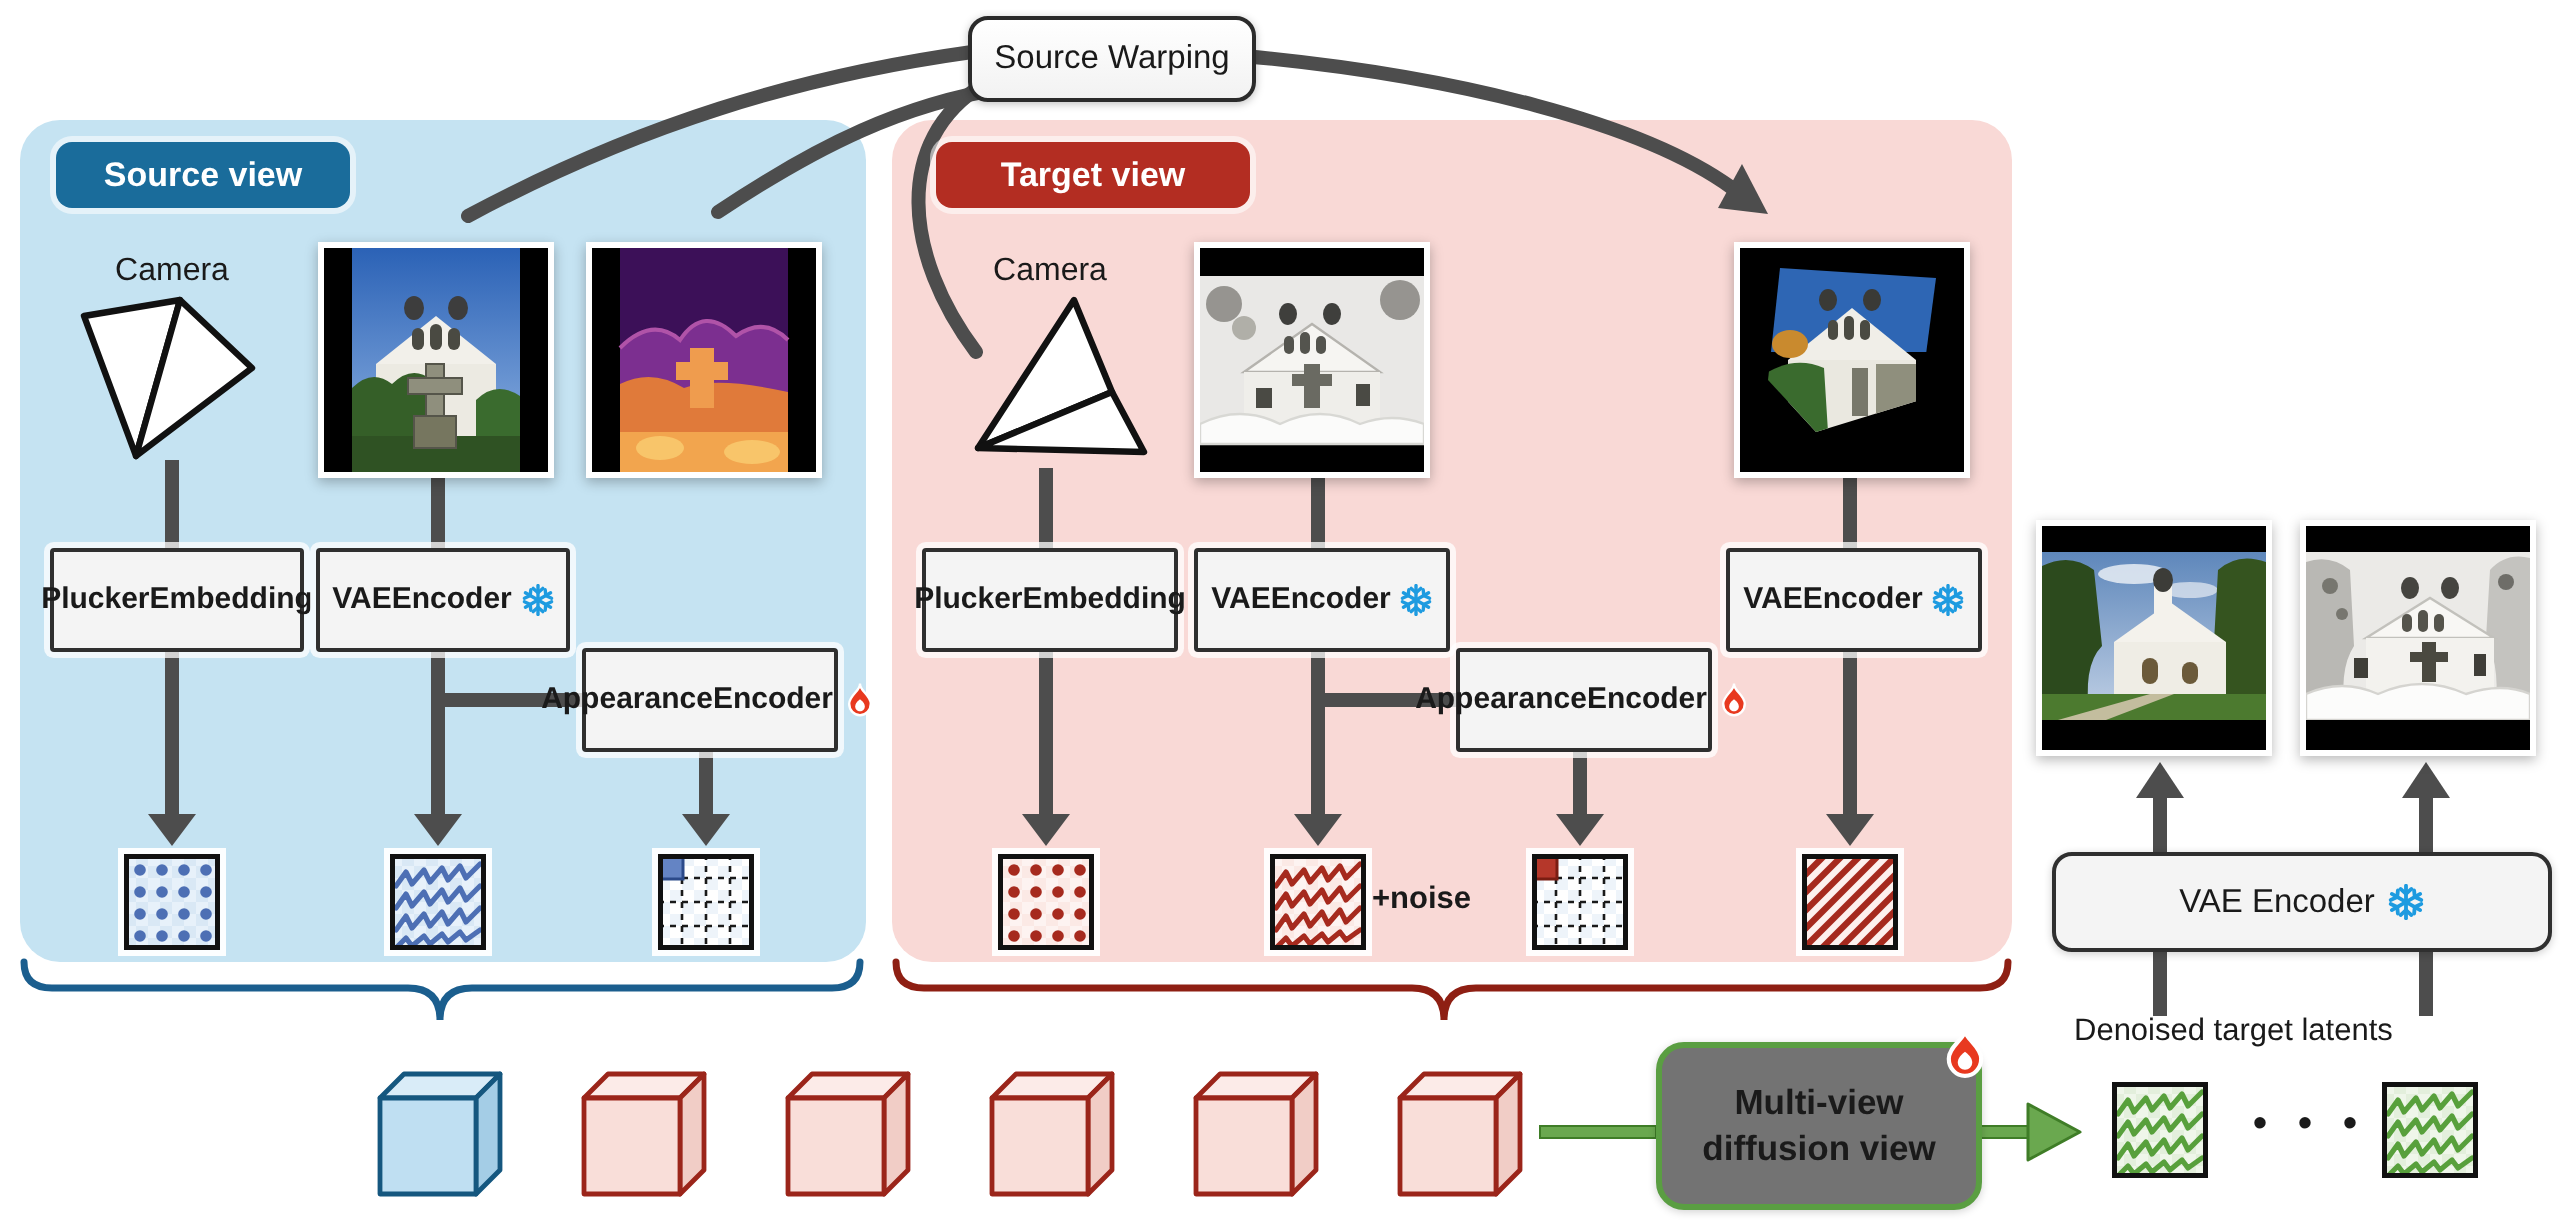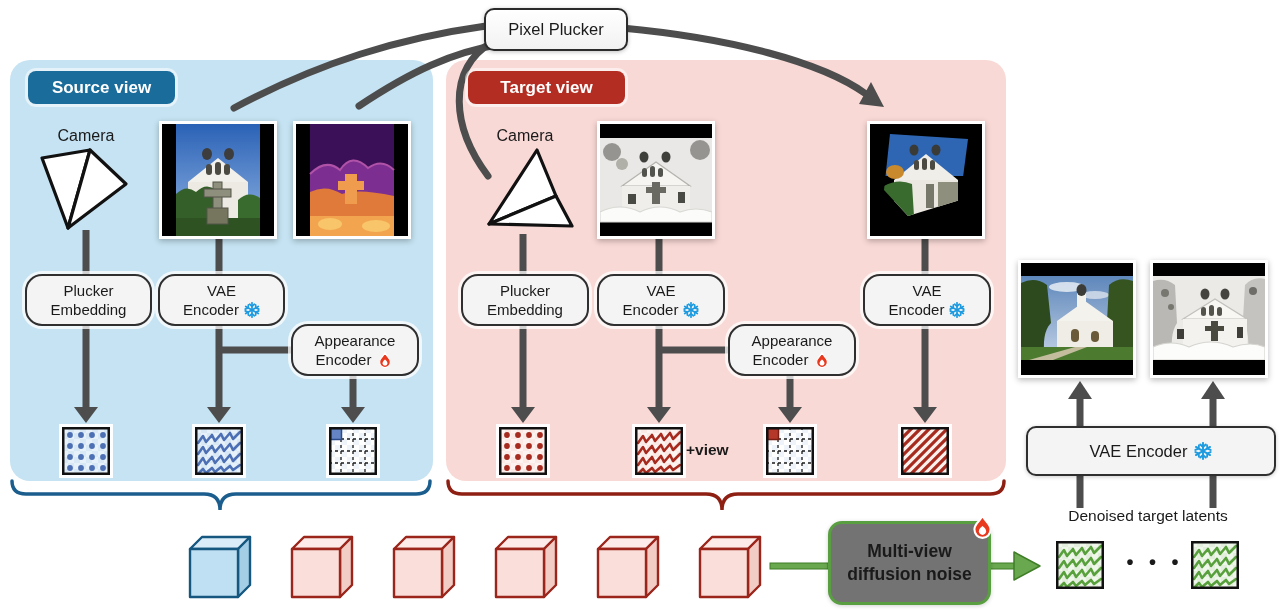--- a/index.html
+++ b/index.html
@@ -8,35 +8,35 @@
   .panel.source{left:10px;top:60px;width:423px;height:421px;background:#c5e3f2;}
   .panel.target{left:446px;top:60px;width:560px;height:421px;background:#f9d9d6;}
   .overlay{position:absolute;left:0;top:0;width:1280px;height:615px;}
   .badge{position:absolute;height:33px;border-radius:8px;color:#fff;font-size:17px;font-weight:bold;
          display:flex;align-items:center;justify-content:center;box-shadow:0 0 0 3px rgba(255,255,255,.55);}
   .badge.src{left:28px;top:71px;width:147px;background:#1a6c9b;}
   .badge.tgt{left:468px;top:71px;width:157px;background:#b32d22;}
   .camlabel{position:absolute;width:72px;text-align:center;font-size:16px;}
   .tile{position:absolute;width:112px;height:112px;border:3px solid #fff;box-shadow:0 2px 6px rgba(0,0,0,.28);}
   .tile svg{display:block;}
-  .nodebox{position:absolute;background:#f4f4f4;border:2.4px solid #2f2f2f;border-radius:17px;
-           display:flex;flex-direction:column;align-items:center;justify-content:center;
-           font-size:15px;line-height:1.28;box-shadow:0 0 0 3px rgba(255,255,255,.75);}
+  .nodebox{position:absolute;background:#f4f4f4;border:2.4px solid #2f2f2f;border-radius:2px;
+           display:flex;flex-direction:row;align-items:center;justify-content:center;
+           font-size:15px;line-height:1.28;box-shadow:0 0 0 3px rgba(255,255,255,.75);font-weight:bold;}
   .nodebox .row{display:flex;align-items:center;gap:5px;}
   .snow{width:16px;height:16px;}
   .flameic{width:18px;height:18px;}
   .latent{position:absolute;width:48px;height:48px;box-shadow:0 0 0 3px rgba(255,255,255,.95);}
   .latent svg{display:block;}
   .pixelwarp{position:absolute;left:484px;top:8px;width:140px;height:39px;background:linear-gradient(#ffffff,#f2f2f2);
              border:2.4px solid #2b2b2b;border-radius:10px;display:flex;align-items:center;justify-content:center;
              font-size:16.5px;box-shadow:0 1px 4px rgba(0,0,0,.25);}
   .decoderbox{position:absolute;left:1026px;top:426px;width:246px;height:46px;background:#f4f4f4;
               border:2.4px solid #2f2f2f;border-radius:10px;display:flex;align-items:center;justify-content:center;
               gap:7px;font-size:16.5px;box-shadow:0 1px 4px rgba(0,0,0,.2);}
-  .caption{position:absolute;left:1037px;top:507px;width:222px;text-align:center;font-size:15.5px;}
+  .caption{position:absolute;left:1037px;top:507px;width:222px;font-size:15.5px;}
   .mvbox{position:absolute;left:828px;top:521px;width:157px;height:78px;background:#737373;border:3px solid #5a9e42;
          border-radius:14px;display:flex;flex-direction:column;align-items:center;justify-content:center;
          font-size:17.5px;font-weight:600;line-height:1.3;box-shadow:0 1px 4px rgba(0,0,0,.18);}
   .mvflame{position:absolute;right:-8px;top:-11px;width:27px;height:27px;}
   .noise{position:absolute;left:686px;top:441px;font-size:15.5px;font-weight:600;}
   .ellipsis{position:absolute;left:1112px;top:551px;width:86px;text-align:center;font-size:20px;font-weight:bold;letter-spacing:5px;}
 </style>
 </head>
 <body>
 
@@ -483,21 +483,21 @@
       <g fill="none" stroke="#a62a1e" stroke-width="2.6" stroke-linecap="round" stroke-linejoin="round">
         <polyline points="3,16 8,9 11,15 17,8 20,14 26,7 29,13 35,6 38,12 45,5"></polyline>
         <polyline points="3,27 8,20 11,26 17,19 20,25 26,18 29,24 35,17 38,23 45,16"></polyline>
         <polyline points="3,38 8,31 11,37 17,30 20,36 26,29 29,35 35,28 38,34 45,27"></polyline>
         <polyline points="3,47 8,42 11,46 17,41 20,45 26,40 29,44 35,39 38,43 45,38"></polyline>
         </g>
       <rect x="1.25" y="1.25" width="45.5" height="45.5" fill="none" stroke="#111" stroke-width="2.5"></rect>
       </svg>
   </div>
 
-  <div class="noise">+view</div>
+  <div class="noise">+noise</div>
 
   <div class="latent" style="left:766px;top:427px;">
     <svg width="48" height="48" viewBox="0 0 48 48">
         <rect width="48" height="48" fill="url(#chkW)"></rect>
       <g stroke="#1a1a1a" stroke-width="1.3" stroke-dasharray="3 3">
           <line x1="12" y1="0" x2="12" y2="48"></line>
           <line x1="24" y1="0" x2="24" y2="48"></line>
           <line x1="36" y1="0" x2="36" y2="48"></line>
           <line x1="0" y1="12" x2="48" y2="12"></line>
           <line x1="0" y1="24" x2="48" y2="24"></line>
@@ -519,21 +519,21 @@
           <line x1="0" y1="48" x2="48" y2="0"></line>
           <line x1="9" y1="48" x2="57" y2="0"></line>
           <line x1="18" y1="48" x2="66" y2="0"></line>
           <line x1="27" y1="48" x2="75" y2="0"></line>
           <line x1="36" y1="48" x2="84" y2="0"></line>
         </g>
       <rect x="1.25" y="1.25" width="45.5" height="45.5" fill="none" stroke="#111" stroke-width="2.5"></rect>
       </svg>
   </div>
 
-  <div class="pixelwarp">Pixel Plucker</div>
+  <div class="pixelwarp">Source Warping</div>
 
   <div class="decoderbox">
     <span>VAE Encoder</span>
     <svg class="snow" style="width:18px;height:18px;" viewBox="0 0 16 16">
         <g stroke="#1e9be0" stroke-width="1.7" stroke-linecap="round" fill="none">
           <line x1="8" y1="0.8" x2="8" y2="15.2"></line>
           <line x1="1.7" y1="4.4" x2="14.3" y2="11.6"></line>
           <line x1="14.3" y1="4.4" x2="1.7" y2="11.6"></line>
           <path d="M5.6 2.2 8 4.4 10.4 2.2"></path>
           <path d="M5.6 13.8 8 11.6 10.4 13.8"></path>
@@ -542,21 +542,21 @@
           <path d="M1.2 8.9 4.1 10.2 4.4 13.1"></path>
           <path d="M14.8 7.1 11.9 5.8 11.6 2.9"></path>
         </g>
       </svg>
   </div>
 
   <div class="caption">Denoised target latents</div>
 
   <div class="mvbox">
     <span>Multi-view</span>
-    <span>diffusion noise</span>
+    <span>diffusion view</span>
     <svg class="mvflame" viewBox="0 0 18 18">
         <path d="M9 0.8 C9.4 4.2 3.6 6.6 3.6 10.9 C3.6 14.1 6 16.6 9 16.6 C12 16.6 14.4 14.1 14.4 10.9 C14.4 6.6 8.6 4.2 9 0.8 Z" fill="#e8391f" stroke="#ffffff" stroke-width="1.4"></path>
         <path d="M9 8.6 C10.8 10 11.4 11 11.4 12.2 C11.4 13.6 10.3 14.6 9 14.6 C7.7 14.6 6.6 13.6 6.6 12.2 C6.6 11 7.2 10 9 8.6 Z" fill="#ffffff"></path>
       </svg>
   </div>
 
   <div class="latent" style="left:1056px;top:541px;box-shadow:none;">
     <svg width="48" height="48" viewBox="0 0 48 48">
         <rect width="48" height="48" fill="url(#chkG)"></rect>
       <g fill="none" stroke="#58a03c" stroke-width="2.6" stroke-linecap="round" stroke-linejoin="round">

